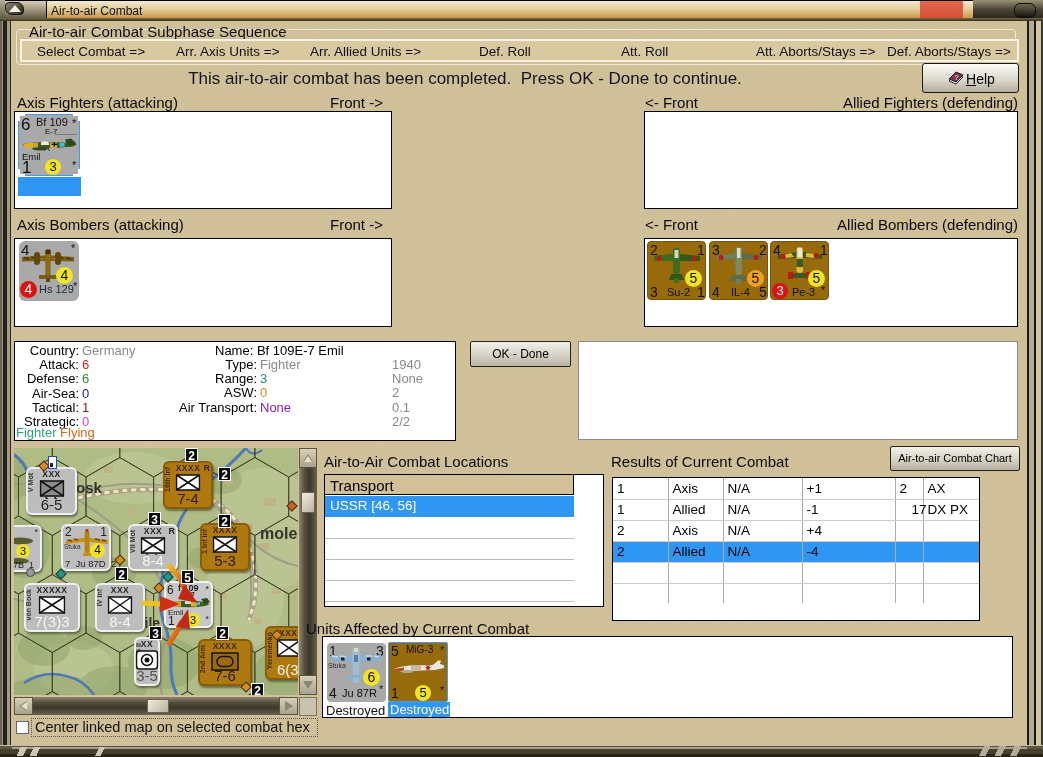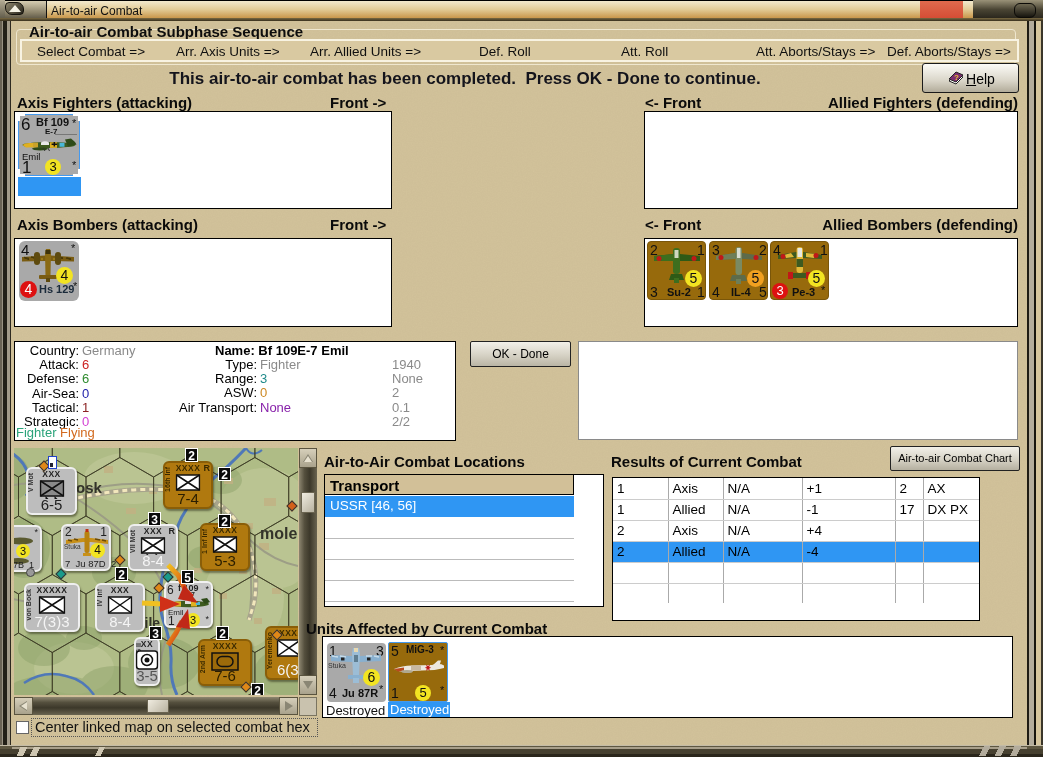--- a/index.html
+++ b/index.html
@@ -1,18 +1,18 @@
 <!DOCTYPE html>
 <html><head><meta charset="utf-8">
 <style>
 *{margin:0;padding:0;box-sizing:border-box}
 html,body{width:1043px;height:757px;overflow:hidden}
 body{font-family:"Liberation Sans", sans-serif;position:relative;background:#d5c59d}
 .abs{position:absolute}
-.b{font-weight:bold}
+.b{font-weight:normal}
 .whitebox{position:absolute;background:#fff;border:1px solid #000}
 </style></head>
 <body>
 
 <div class="abs" style="left:0;top:0;width:1043px;height:757px;background:#d5c59d"></div>
 <svg class="abs" style="left:0;top:0" width="1043" height="757">
     <filter id="nz">
       <feTurbulence type="fractalNoise" baseFrequency="0.8" numOctaves="2" seed="7"></feTurbulence>
       <feColorMatrix type="matrix" values="0 0 0 0 0.45 0 0 0 0 0.38 0 0 0 0 0.22 0.6 0.6 0.6 0 0"></feColorMatrix>
     </filter>
@@ -524,21 +524,21 @@
    <td style="border-right:1px solid #aaa;border-bottom:1px solid #ccc;padding-left:4px">N/A</td>
    <td style="border-right:1px solid #aaa;border-bottom:1px solid #ccc;padding-left:4px">+1</td>
    <td style="border-right:1px solid #aaa;border-bottom:1px solid #ccc;padding-left:4px">2</td>
    <td style="border-bottom:1px solid #ccc;padding-left:4px">AX</td>
   </tr>
   <tr style="height:21px">
    <td style="border-right:1px solid #aaa;border-bottom:1px solid #ccc;padding-left:4px">1</td>
    <td style="border-right:1px solid #aaa;border-bottom:1px solid #ccc;padding-left:4px">Allied</td>
    <td style="border-right:1px solid #aaa;border-bottom:1px solid #ccc;padding-left:4px">N/A</td>
    <td style="border-right:1px solid #aaa;border-bottom:1px solid #ccc;padding-left:4px">-1</td>
-   <td style="border-right:1px solid #aaa;border-bottom:1px solid #ccc;padding-left:4px">17</td>
+   <td style="border-right:1px solid #aaa;border-bottom:1px solid #ccc;padding-left:16px">17</td>
    <td style="border-bottom:1px solid #ccc;padding-left:4px">DX PX</td>
   </tr>
   <tr style="height:21px">
    <td style="border-right:1px solid #aaa;border-bottom:1px solid #ccc;padding-left:4px">2</td>
    <td style="border-right:1px solid #aaa;border-bottom:1px solid #ccc;padding-left:4px">Axis</td>
    <td style="border-right:1px solid #aaa;border-bottom:1px solid #ccc;padding-left:4px">N/A</td>
    <td style="border-right:1px solid #aaa;border-bottom:1px solid #ccc;padding-left:4px">+4</td>
    <td style="border-right:1px solid #aaa;border-bottom:1px solid #ccc;padding-left:4px"></td>
    <td style="border-bottom:1px solid #ccc;padding-left:4px"></td>
   </tr>

